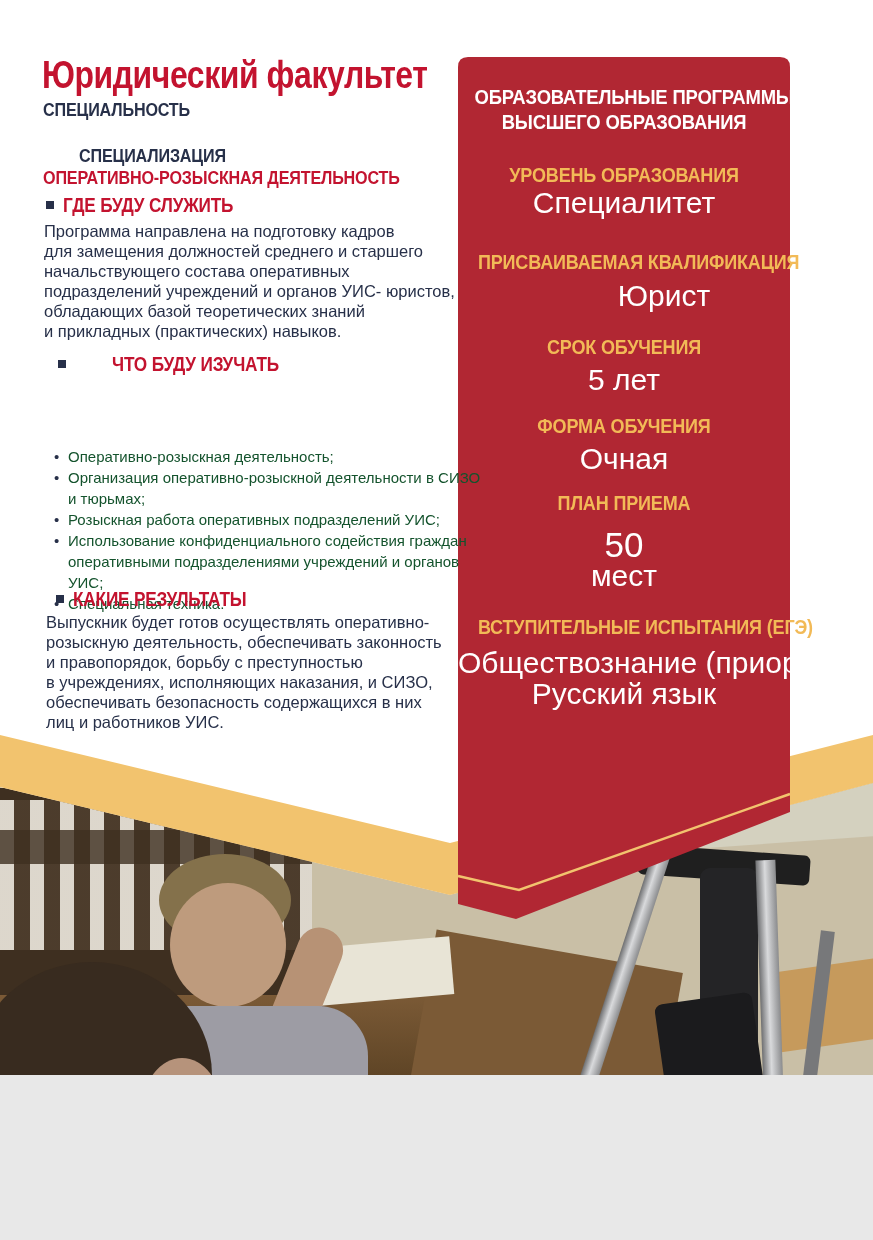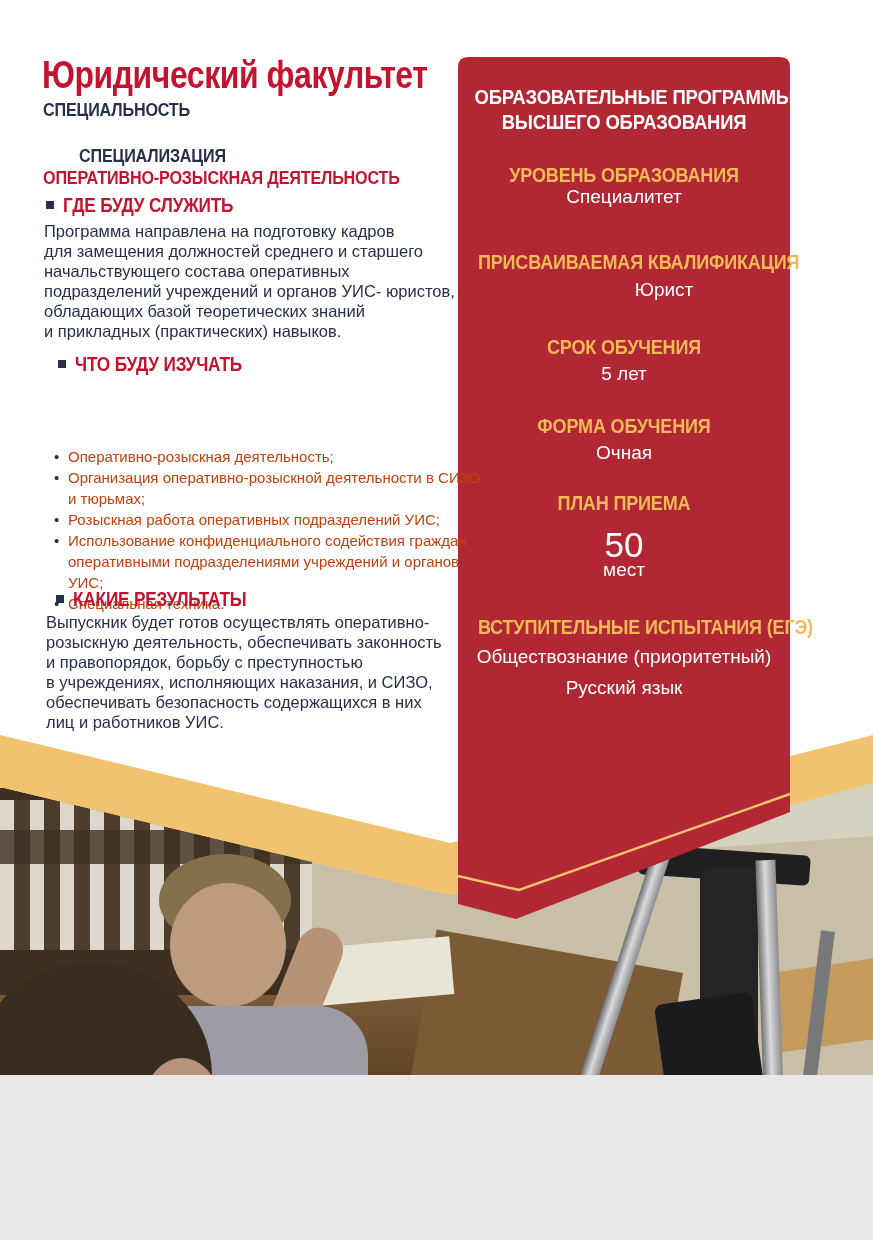--- a/index.html
+++ b/index.html
@@ -24,33 +24,33 @@
     left:42px;top:54px;font-size:38px;font-weight:bold;letter-spacing:-.5px;
     color:#C3132F;transform:scaleX(.84);
   }
   .specline{font-size:19px;font-weight:bold;letter-spacing:-.2px;transform:scaleX(.85);}
   .navy{color:#273049;} .red{color:#C3132F;}
   .sechead{display:flex;align-items:flex-start;z-index:3;position:absolute;}
   .sechead .sq{width:8px;height:8px;background:#273049;margin:7px 9px 0 0;flex:none;}
   .sechead .tx{font-size:20px;font-weight:bold;color:#C3132F;letter-spacing:-.2px;
     transform:scaleX(.86);transform-origin:0 0;white-space:nowrap;}
   .body-par{font-size:16.5px;line-height:20px;color:#273049;white-space:pre-line;width:430px;}
-  .blist{width:430px;color:#c2410c;font-size:15px;line-height:21px;}
+  .blist{width:430px;color:#14532d;font-size:15px;line-height:21px;}
   .blist .li{display:flex;}
   .blist .li:before{content:"•";flex:none;width:14px;color:#273049;}
   .blist .li span{white-space:pre-line;}
   
   #panel-text{position:absolute;left:458px;top:57px;width:332px;height:780px;z-index:3;
     text-align:center;color:#fff;}
   .pline{position:absolute;left:0;width:332px;text-align:center;}
   .phead{font-size:20.5px;font-weight:bold;letter-spacing:-.2px;color:#fff;
     transform:scaleX(.9);transform-origin:50% 50%;white-space:nowrap;}
   .plabel{font-size:20.5px;font-weight:bold;letter-spacing:-.2px;color:#F2BA57;
     transform:scaleX(.88);transform-origin:50% 50%;white-space:nowrap;}
-  .pvalue{font-size:19px;color:#fff;white-space:nowrap;}
+  .pvalue{font-size:30px;color:#fff;white-space:nowrap;}
   .pvalue.big{font-size:35px;}
 </style>
 </head>
 <body>
 
 <div id="poster">
 
   <div id="photo">
 
     <div class="ph" style="left:300px;top:780px;width:573px;height:340px;background:#C9BFA6;"></div>
@@ -114,21 +114,21 @@
     <span class="sq"></span>
     <span class="tx">ГДЕ БУДУ СЛУЖИТЬ</span>
   </div>
   <div class="abs body-par" style="left:44px;top:221px;">Программа направлена на подготовку кадров
 для замещения должностей среднего и старшего
 начальствующего состава оперативных
 подразделений учреждений и органов УИС- юристов,
 обладающих базой теоретических знаний
 и прикладных (практических) навыков.</div>
 
-  <div class="sechead" style="left:58px;top:353px;">
+  <div class="sechead" style="left:58px;top:353px;gap:37px;">
     <span class="sq"></span>
     <span class="tx">ЧТО БУДУ ИЗУЧАТЬ</span>
   </div>
   <div class="abs blist" style="left:54px;top:446px;">
     <div class="li">
         <span>Оперативно-розыскная деятельность;</span>
       </div>
     <div class="li">
         <span>Организация оперативно-розыскной деятельности в СИЗО
 и тюрьмах;</span>

